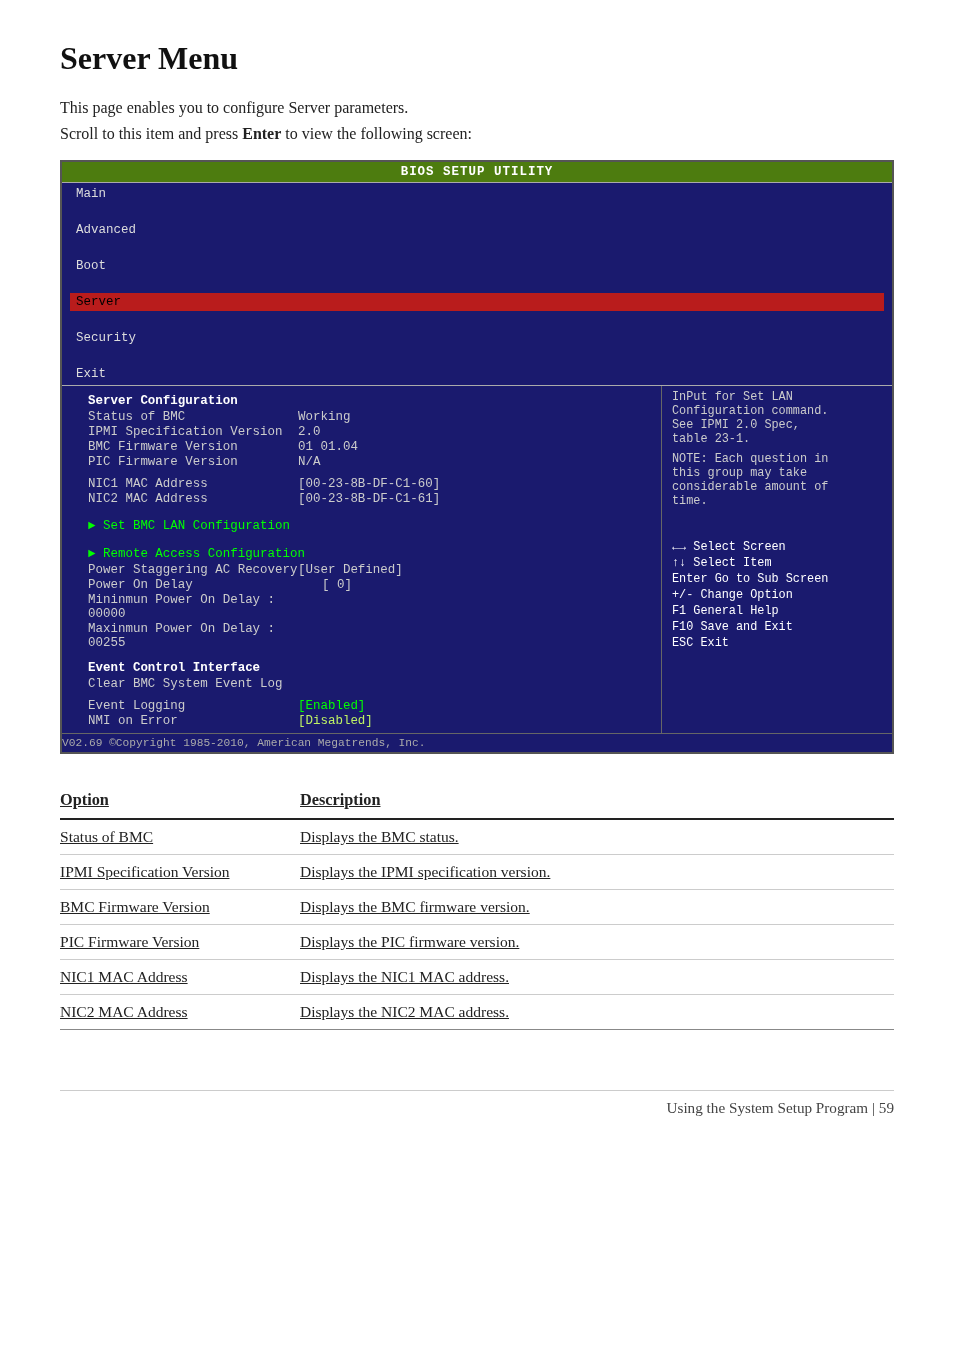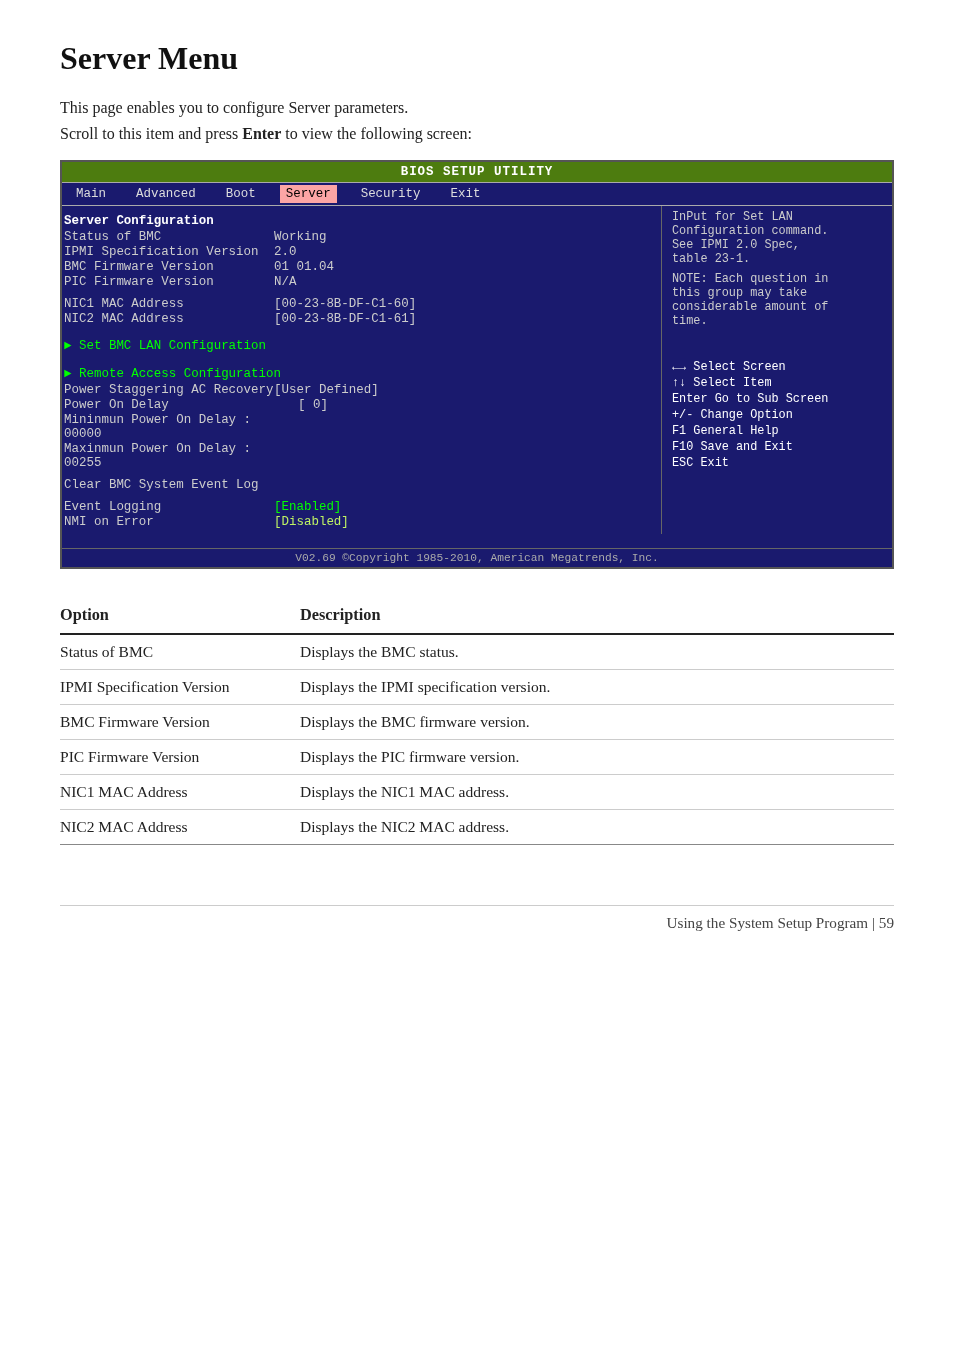--- a/index.html
+++ b/index.html
@@ -46,45 +46,45 @@
       text-align: center;
       padding: 3px 0;
       font-weight: bold;
       letter-spacing: 1px;
       border-bottom: 1px solid #aaa;
     }
 
     .bios-nav {
       background: #1a1a6e;
       display: flex;
-      flex-direction: row;
+      flex-direction: column;
       padding: 2px 8px;
       gap: 18px;
       border-bottom: 1px solid #aaa;
     }
 
     .bios-nav-item {
       color: #ddd;
       padding: 2px 6px;
       cursor: pointer;
     }
 
     .bios-nav-item.active {
-      background: #fca5a5;
+      background: #b91c1c;
       color: #000;
     }
 
     .bios-content {
       display: flex;
       flex-direction: row;
     }
 
     .bios-main {
       flex: 1;
-      padding: 4px 2px;
+      padding: 4px 26px;
       border-right: 1px solid #666;
     }
 
     .bios-sidebar {
       width: 230px;
       padding: 4px 10px;
       color: #ccc;
       font-size: 0.95em;
     }
 
@@ -116,43 +116,43 @@
       display: block;
     }
 
     .bios-spacer {
       height: 6px;
     }
 
     .bios-footer {
       background: #1a1a6e;
       color: #aaa;
-      text-align: center;
+      text-align: left;
       padding: 3px 0;
       border-top: 1px solid #666;
       font-size: 0.9em;
-      margin-top: 14px;
     }
 
     .bios-highlight-row {
       color: #ff0;
       gap: 24px;
     }
 
     .bios-sidebar-key {
       color: #fff;
       margin: 2px 0;
     }
 
     
     .options-table {
       width: 100%;
       border-collapse: collapse;
       margin-top: 8px;
       font-size: 0.97em;
+      text-decoration: underline;
     }
 
     .options-table th {
       text-align: left;
       border-bottom: 2px solid #222;
       padding: 6px 10px 8px 0;
       font-size: 1.05em;
     }
 
     .options-table td {
@@ -253,20 +253,21 @@
         <span class="bios-label">Power On Delay</span>
         <span class="bios-value">[    0]</span>
       </div>
       <div class="bios-row">
         <span class="bios-label">Mininmun Power On Delay : 00000</span>
       </div>
       <div class="bios-row">
         <span class="bios-label">Maxinmun Power On Delay : 00255</span>
       </div>
       <div class="bios-spacer"></div>
+      <div class="bios-section-header">Event Control Interface</div>
       <div class="bios-row">
         <span>Clear BMC System Event Log</span>
       </div>
       <div class="bios-spacer"></div>
       <div class="bios-row bios-event-logging">
         <span class="bios-label">Event Logging</span>
         <span class="bios-value bios-enabled">[Enabled]</span>
       </div>
       <div class="bios-row bios-event-logging">
         <span class="bios-label">NMI on Error</span>

